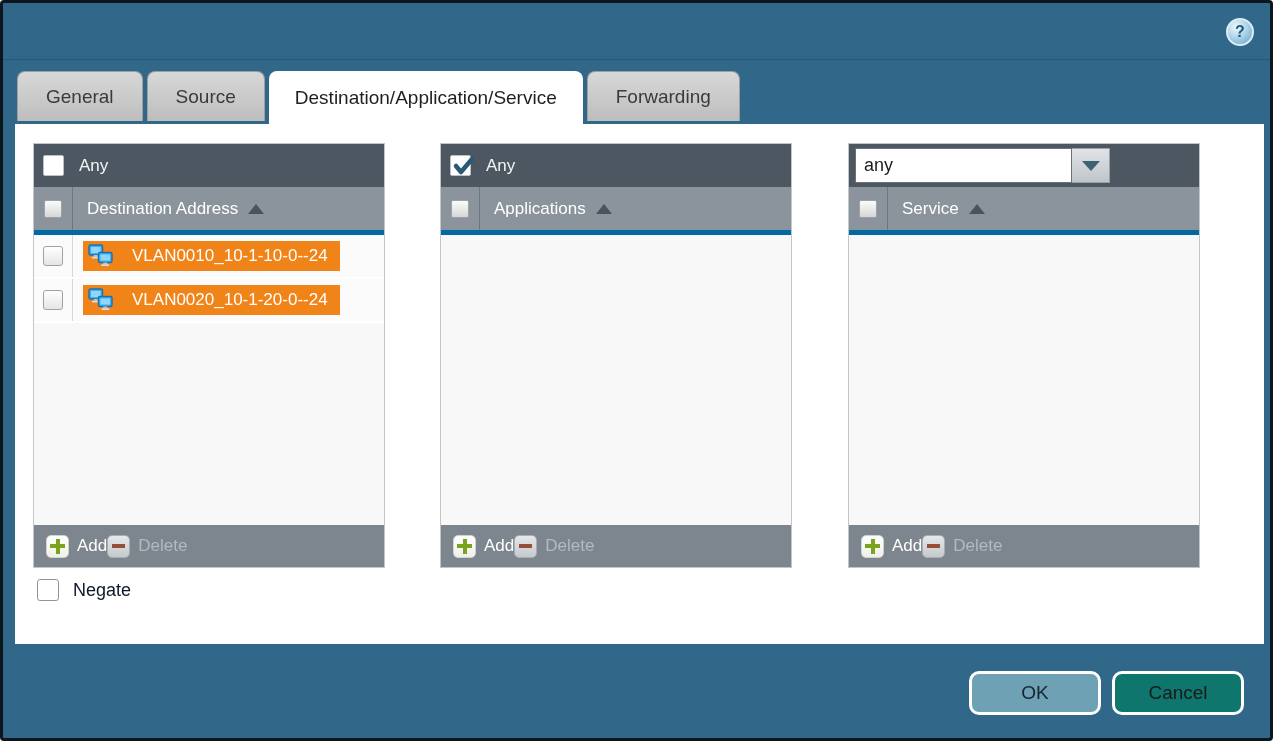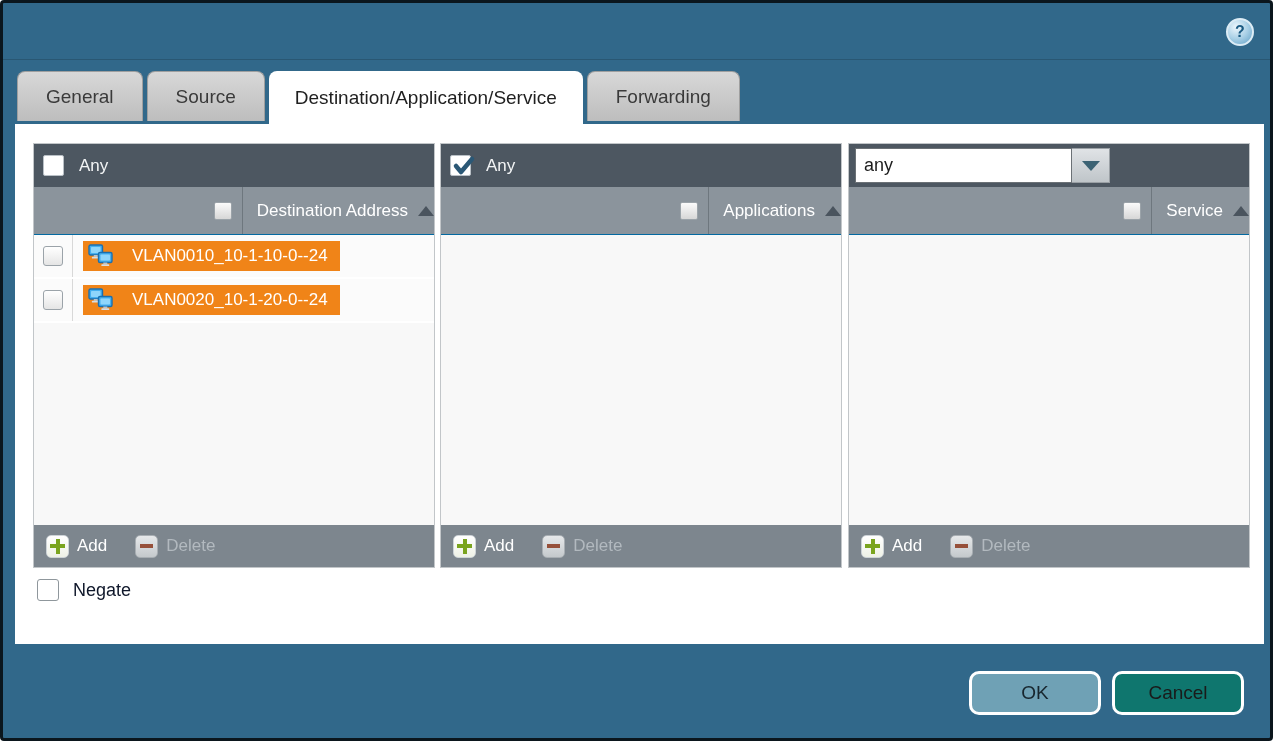--- a/index.html
+++ b/index.html
@@ -34,37 +34,36 @@
     border-radius:8px 8px 0 0; cursor:pointer; white-space:nowrap;
   }
   .tab.active {
     height:53px; background:#ffffff; color:#1f1f1f; border:none; padding:0 26px;
   }
 
   
   .content { position:absolute; left:12px; top:121px; width:1249px; height:520px; background:#ffffff; }
 
   .panel {
-    position:absolute; top:19px; width:402px; height:425px;
+    position:absolute; top:19px; width:352px; height:425px;
     display:flex; flex-direction:column; border:1px solid #c2c6c9; background:#f8f8f8;
   }
   .panel.p1 { left:18px; }
   .panel.p2 { left:425px; }
   .panel.p3 { left:833px; }
 
   .any-bar {
     height:43px; background:#4d5761; display:flex; align-items:center;
     padding-left:9px; flex:0 0 auto;
   }
   .any-bar .any-label { color:#f2f4f5; font-size:17px; margin-left:15px; }
 
   .col-header {
     height:48px; background:#8b949c; display:flex; align-items:center; flex:0 0 auto;
-    border-bottom:1px solid #0369a1;
-    justify-content:flex-end;
+    border-bottom:5px solid #0369a1;
   }
   .cbcell {
     width:39px; align-self:stretch; display:flex; align-items:center; justify-content:center;
     border-right:1px solid #6e777e; flex:0 0 auto;
   }
   .hdr-label { color:#ffffff; font-size:17px; margin-left:14px; }
   .sort-arrow {
     width:0; height:0; margin-left:10px;
     border-left:8px solid transparent; border-right:8px solid transparent;
     border-bottom:10px solid #4a545e;
@@ -72,21 +71,21 @@
 
   .panel-body { flex:1 1 auto; background:#f8f8f8; overflow:hidden; }
   .row { height:44px; display:flex; align-items:center; background:#fbfbfb; border-bottom:2px solid #ffffff; }
   .row .cbcell { border-right:1px solid #d8d8d8; align-self:stretch; }
   .addr-chip {
     margin-left:10px; height:30px; display:inline-flex; align-items:center; gap:18px;
     background:#f08418; color:#ffffff; font-size:17px; padding:0 12px 0 5px; cursor:pointer;
   }
 
   .panel-footer {
-    height:42px; background:#7d868e; display:flex; align-items:center; gap:28px;
+    height:42px; background:#7d868e; display:flex; align-items:center; 
     padding-left:12px; flex:0 0 auto;
   }
   .tool-btn { display:inline-flex; align-items:center; gap:8px; cursor:pointer; }
   .tool-btn .lbl { color:#ffffff; font-size:17px; }
   .tool-btn.disabled .lbl { color:#b2b9bf; }
   .icon-plus, .icon-minus { width:23px; height:23px; border-radius:5px; position:relative; display:inline-block; }
   .icon-plus { background:linear-gradient(#ffffff,#eef1e6); border:1px solid #cdd3d7; }
   .icon-plus::before { content:""; position:absolute; left:3px; right:3px; top:8.5px; height:4px; background:#7aa41f; }
   .icon-plus::after  { content:""; position:absolute; top:3px; bottom:3px; left:8.5px; width:4px; background:#7aa41f; }
   .icon-minus { background:linear-gradient(#e6e8ea,#c4c9cc); border:1px solid #a8aeb3; }

